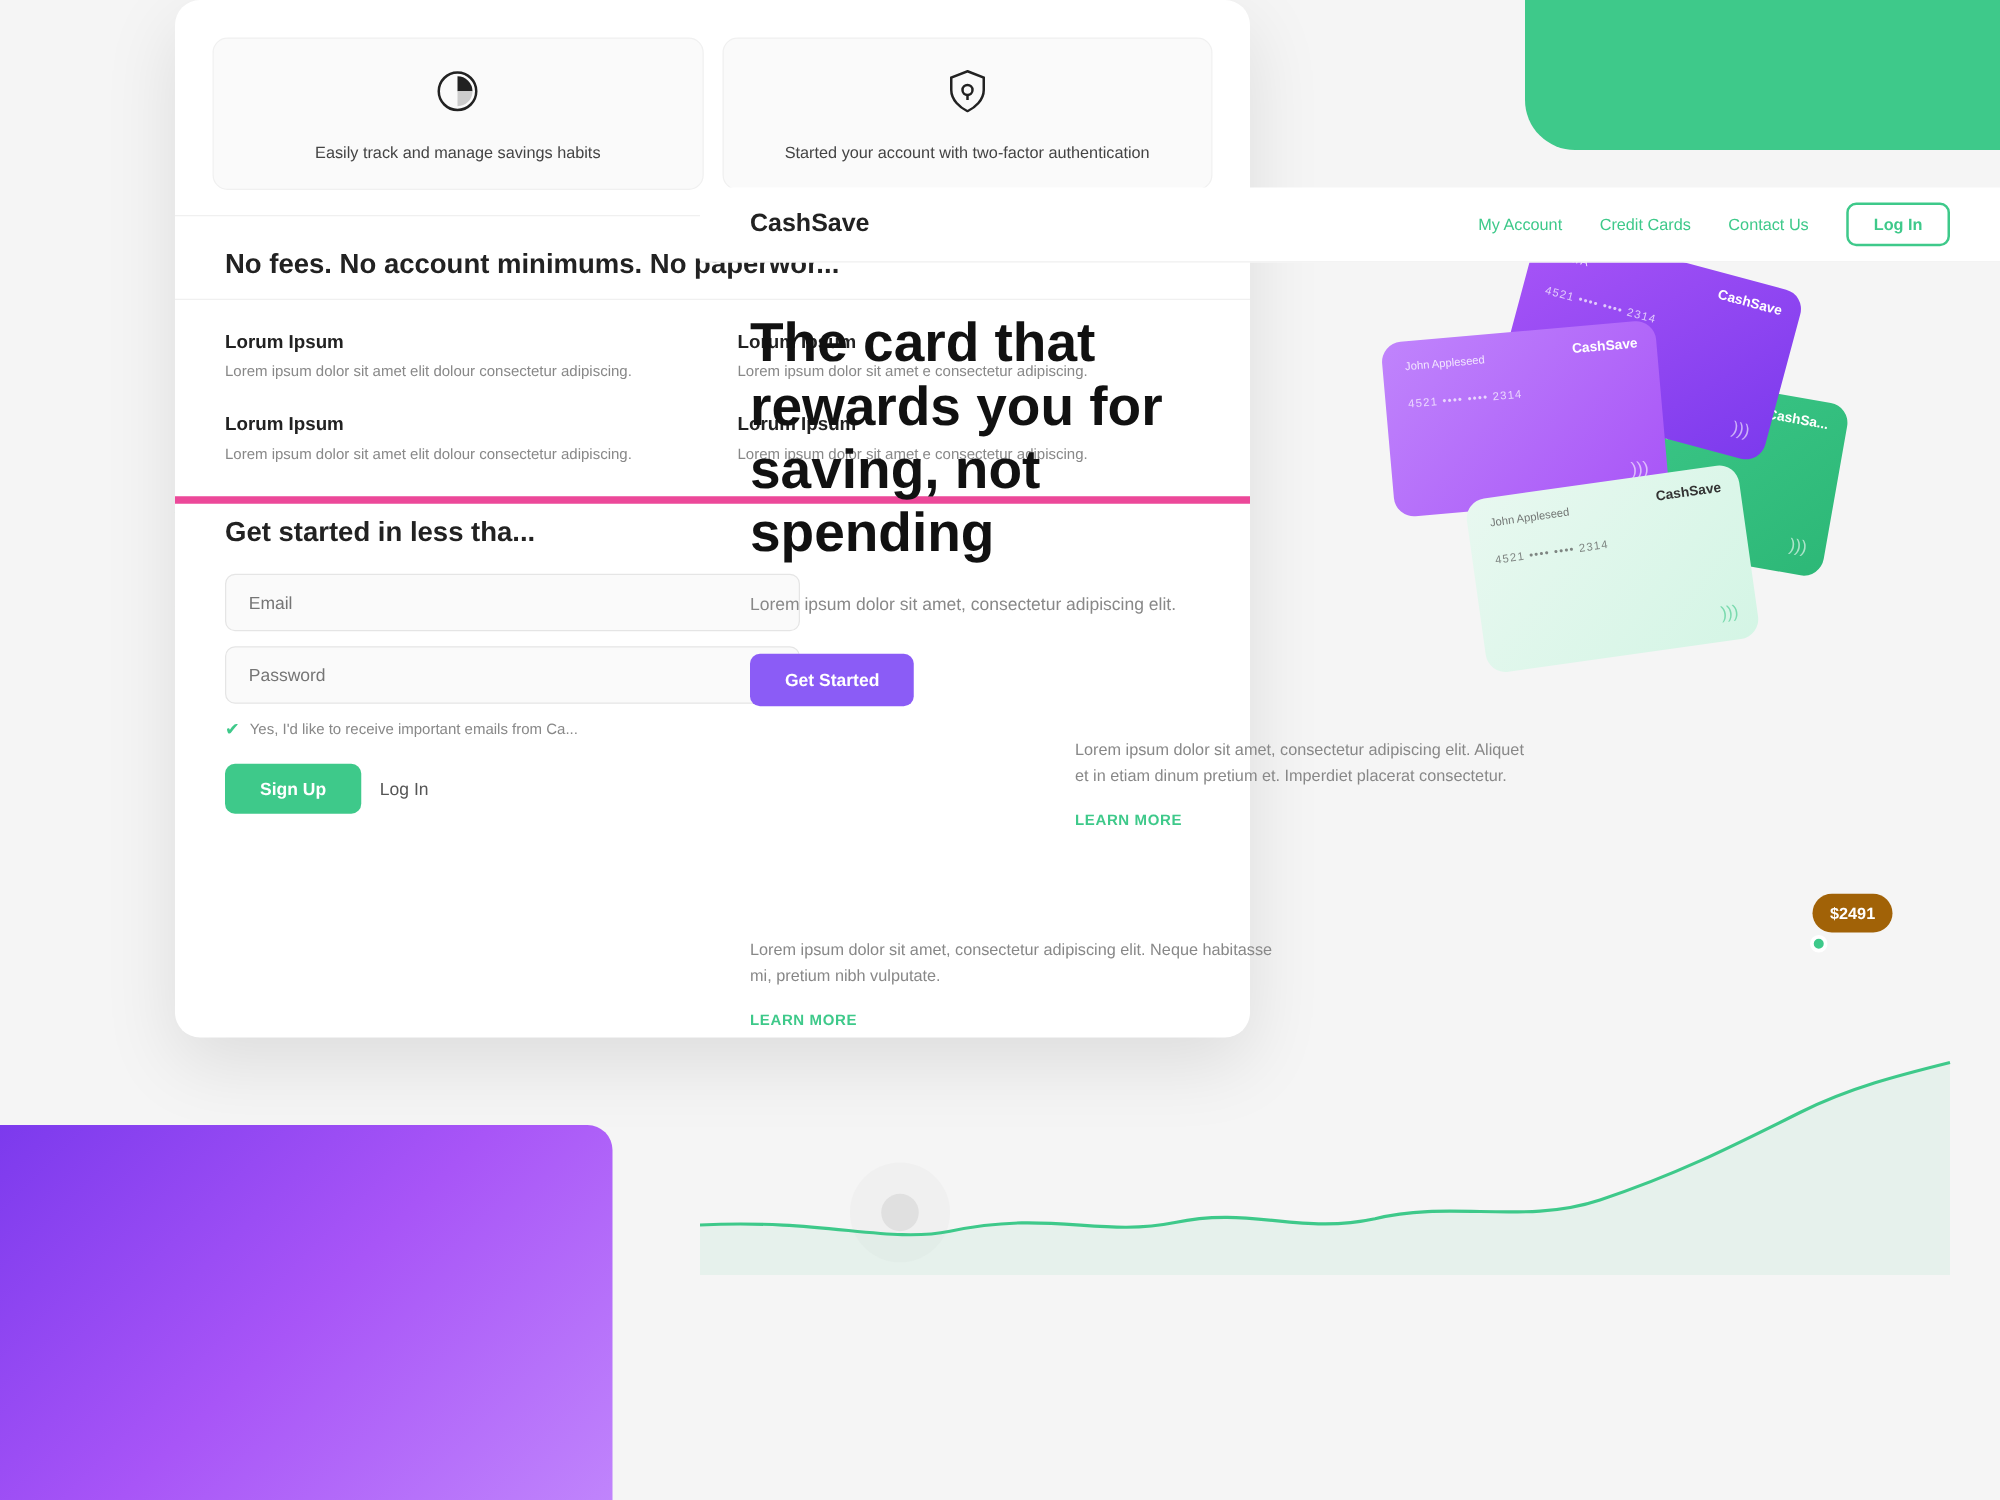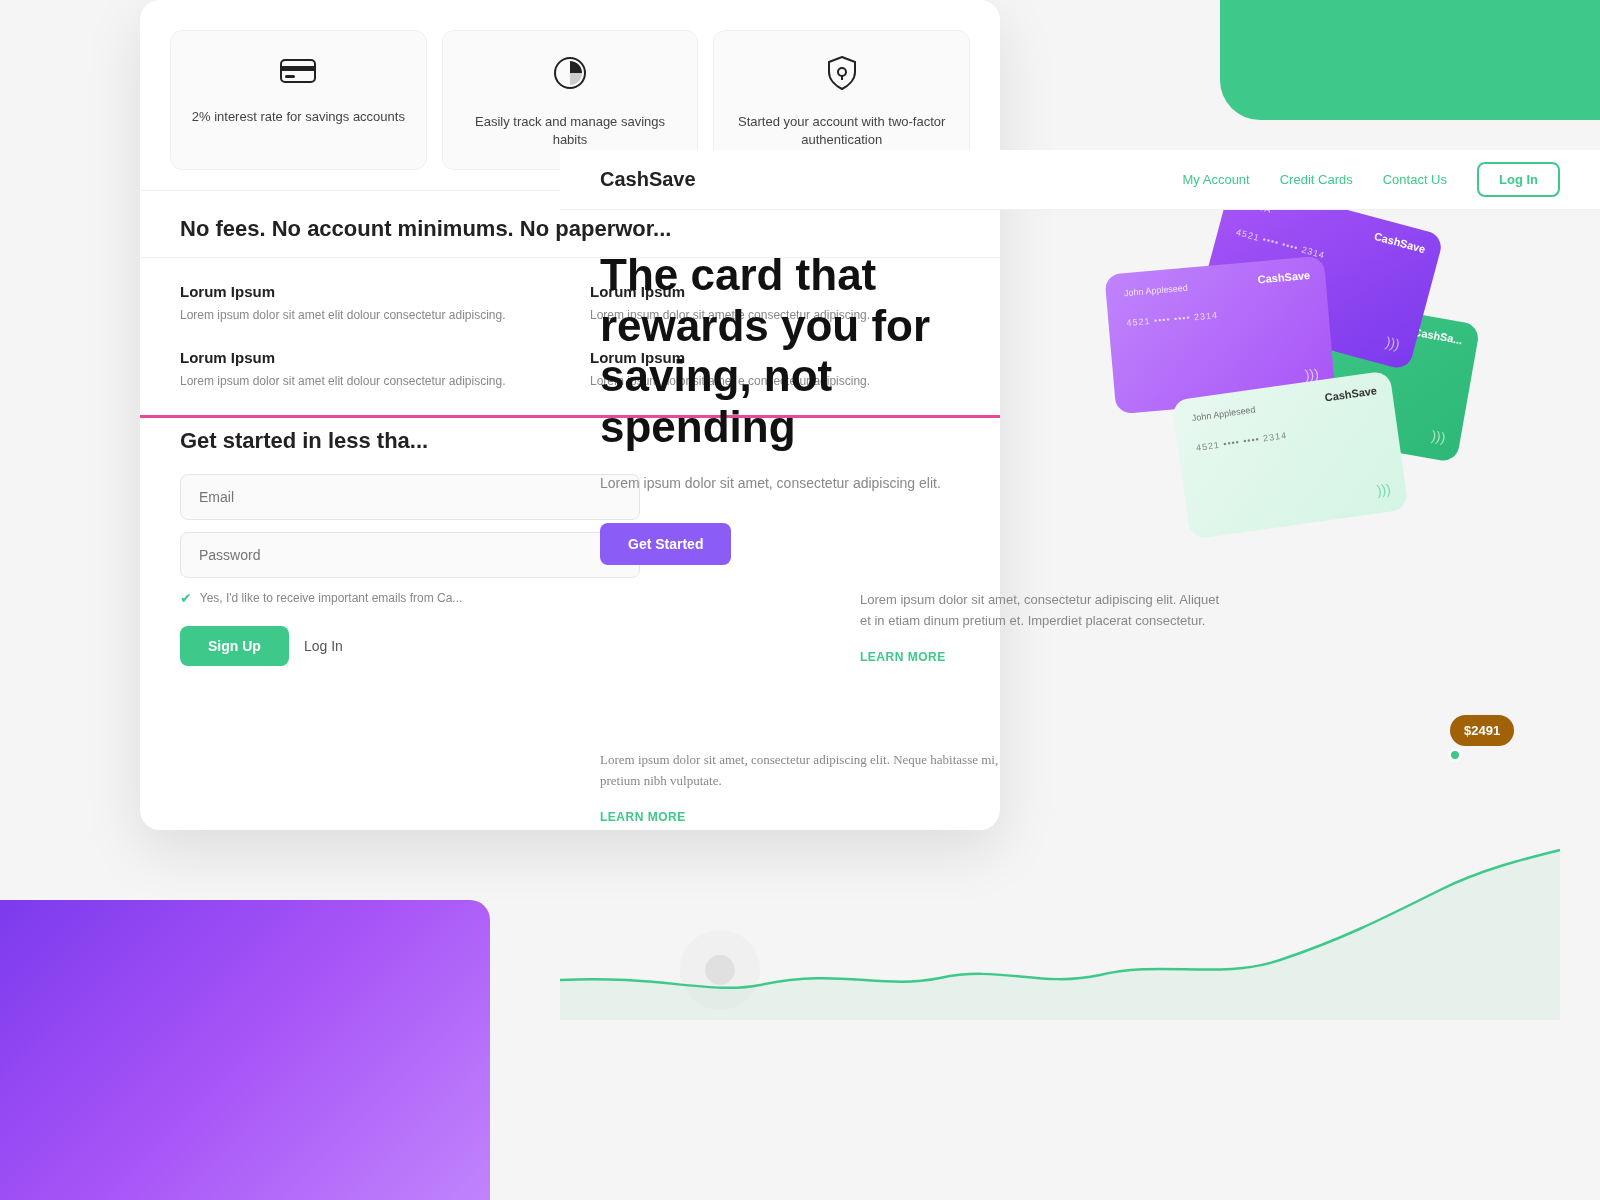--- a/index.html
+++ b/index.html
@@ -118,21 +118,21 @@
     }
     .feature-item-desc {
       font-size: 12px;
       color: #888;
       line-height: 1.5;
     }
 
     
     .get-started-section {
       padding: 10px 40px 0;
-      border-top: 3px solid #ec4899;
+      border-top: 6px solid #ec4899;
     }
     .get-started-title {
       font-size: 22px;
       font-weight: 700;
       color: #222;
       margin-bottom: 20px;
     }
     .form-input {
       width: 100%;
       max-width: 460px;
@@ -387,21 +387,20 @@
       font-size: 24px;
       font-weight: 700;
       color: #222;
       margin-bottom: 12px;
     }
     .track-desc {
       font-size: 13px;
       color: #888;
       line-height: 1.6;
       margin-bottom: 15px;
-      font-family: Liberation Serif, serif;
     }
 
     
     .chart-area {
       position: absolute;
       top: 820px;
       left: 560px;
       right: 0;
       height: 200px;
       z-index: 14;
@@ -475,30 +474,20 @@
   <div style="position:absolute; bottom:15px; right:20px; color:rgba(80,180,130,0.5); font-size:16px;">))) </div>
 </div>
 
 <div class="bottom-purple"></div>
 
 <div class="main-panel">
 
   <div class="features-row">
     <div class="feature-card">
       <span class="feature-icon">
-        <svg width="36" height="28" viewBox="0 0 36 28" fill="none">
-          <rect x="1" y="3" width="34" height="22" rx="4" stroke="#222" stroke-width="2" fill="none"></rect>
-          <rect x="1" y="9" width="34" height="5" fill="#222"></rect>
-          <rect x="5" y="18" width="10" height="3" rx="1.5" fill="#222"></rect>
-        </svg>
-      </span>
-      <div class="feature-text">2% interest rate for savings accounts</div>
-    </div>
-    <div class="feature-card">
-      <span class="feature-icon">
         <svg width="34" height="34" viewBox="0 0 34 34" fill="none">
           <circle cx="17" cy="17" r="15" stroke="#222" stroke-width="2" fill="none"></circle>
           <path d="M17 17 L17 5 A12 12 0 0 1 29 17 Z" fill="#222"></path>
           <path d="M17 17 L29 17 A12 12 0 0 1 17 29 Z" fill="#ccc"></path>
         </svg>
       </span>
       <div class="feature-text">Easily track and manage savings habits</div>
     </div>
     <div class="feature-card">
       <span class="feature-icon">

